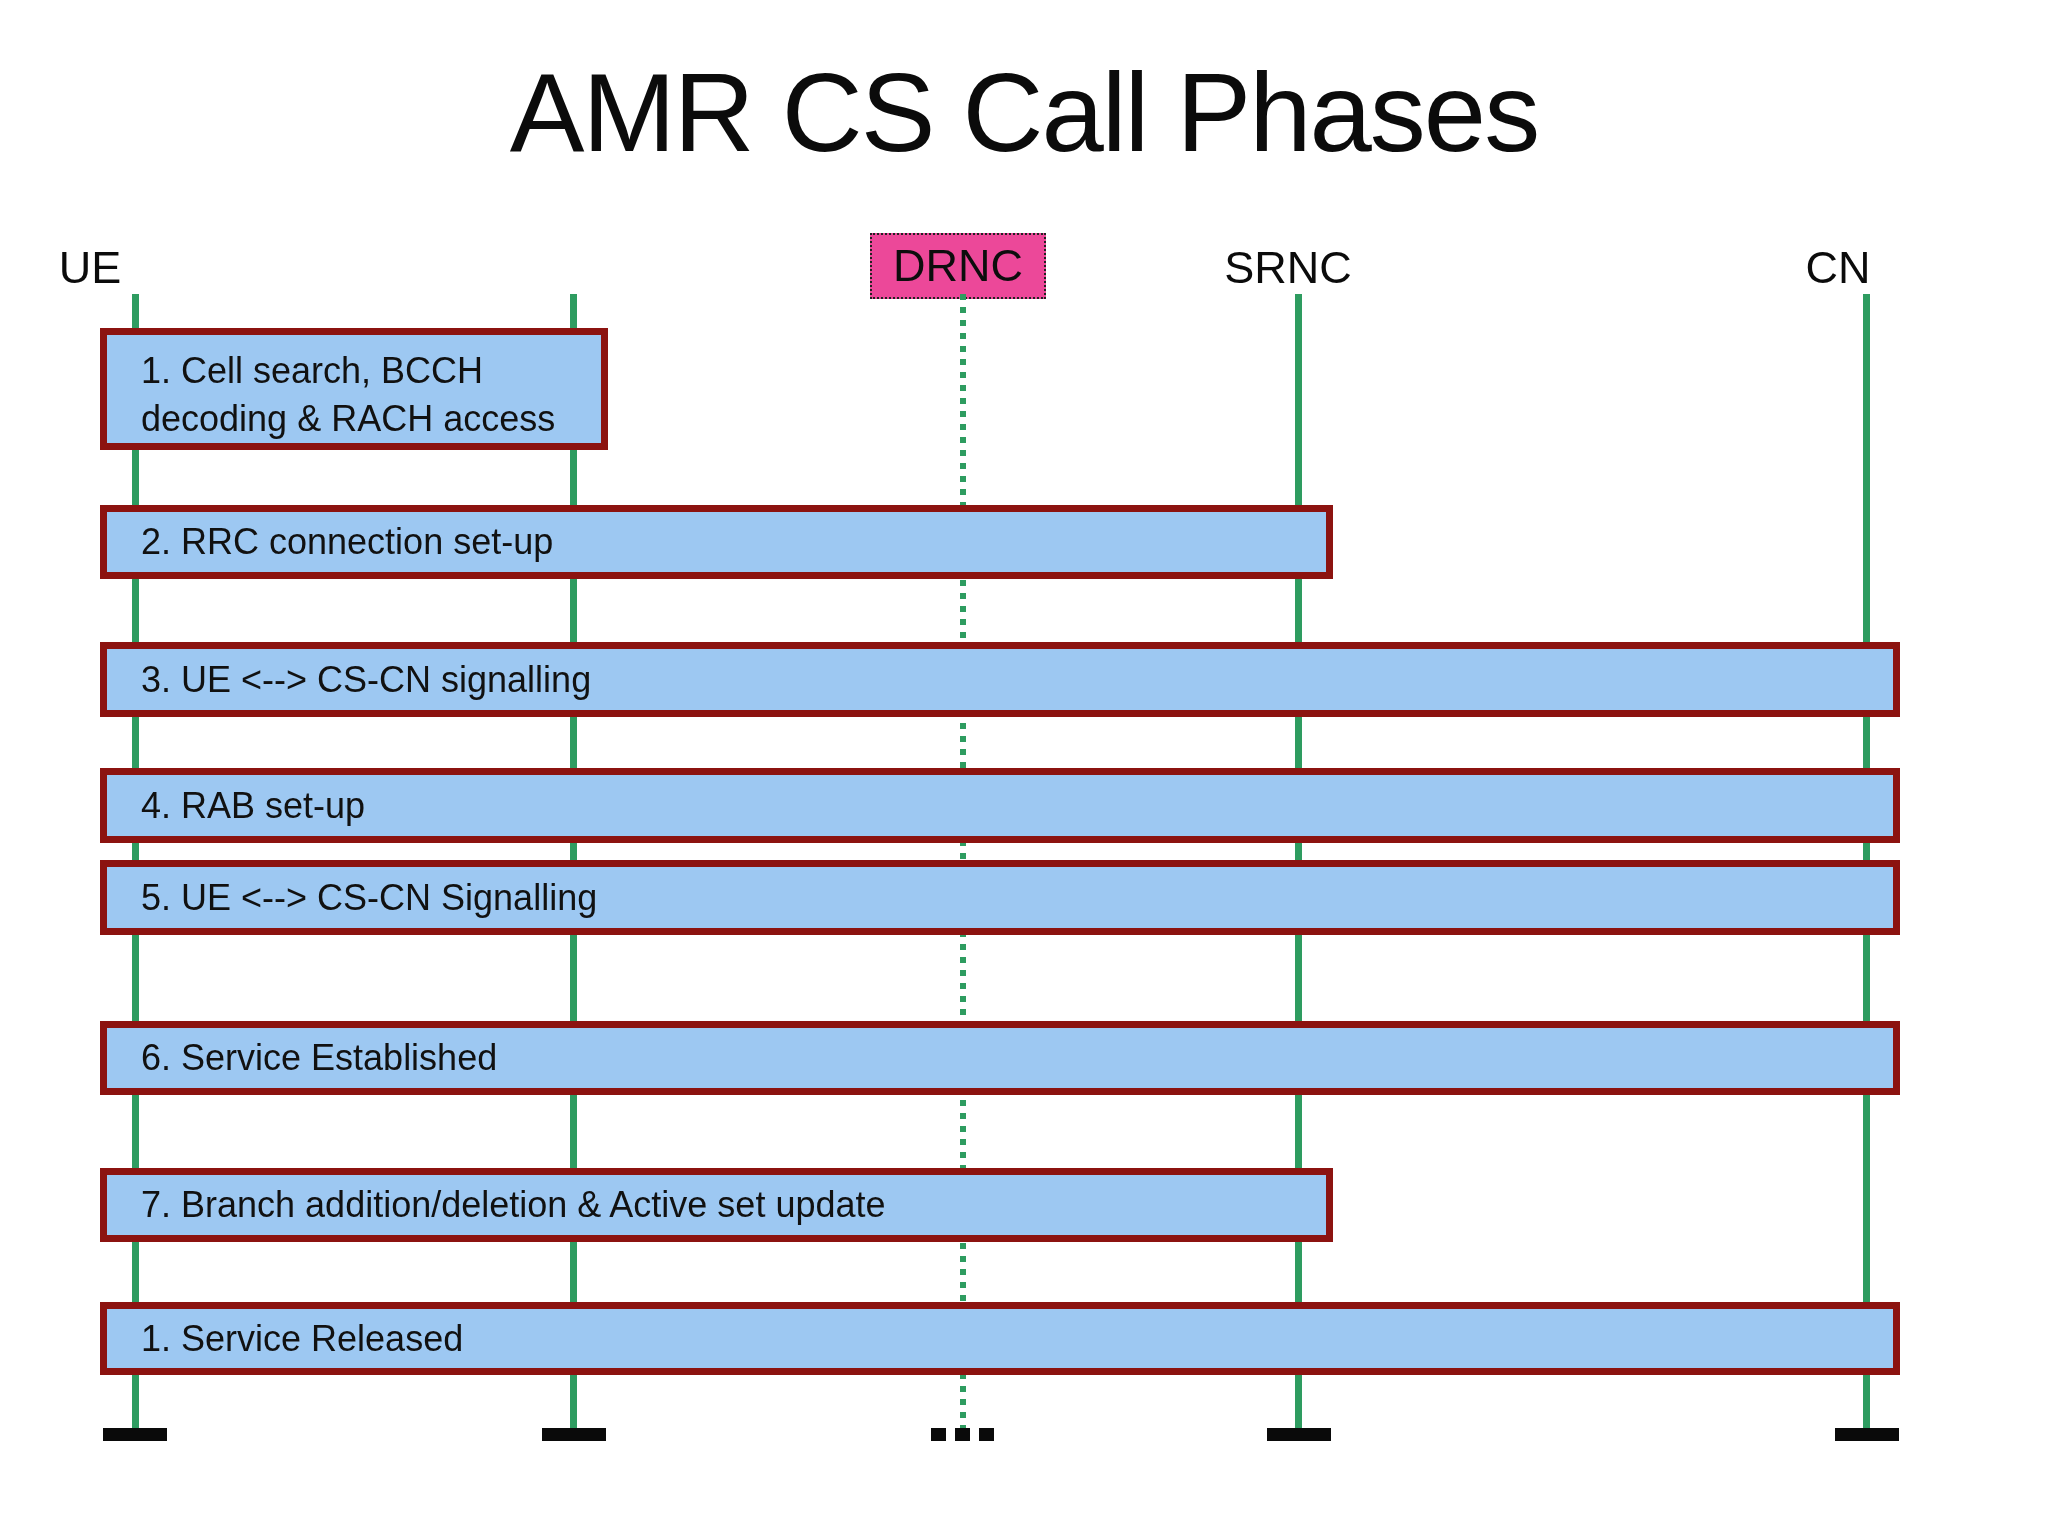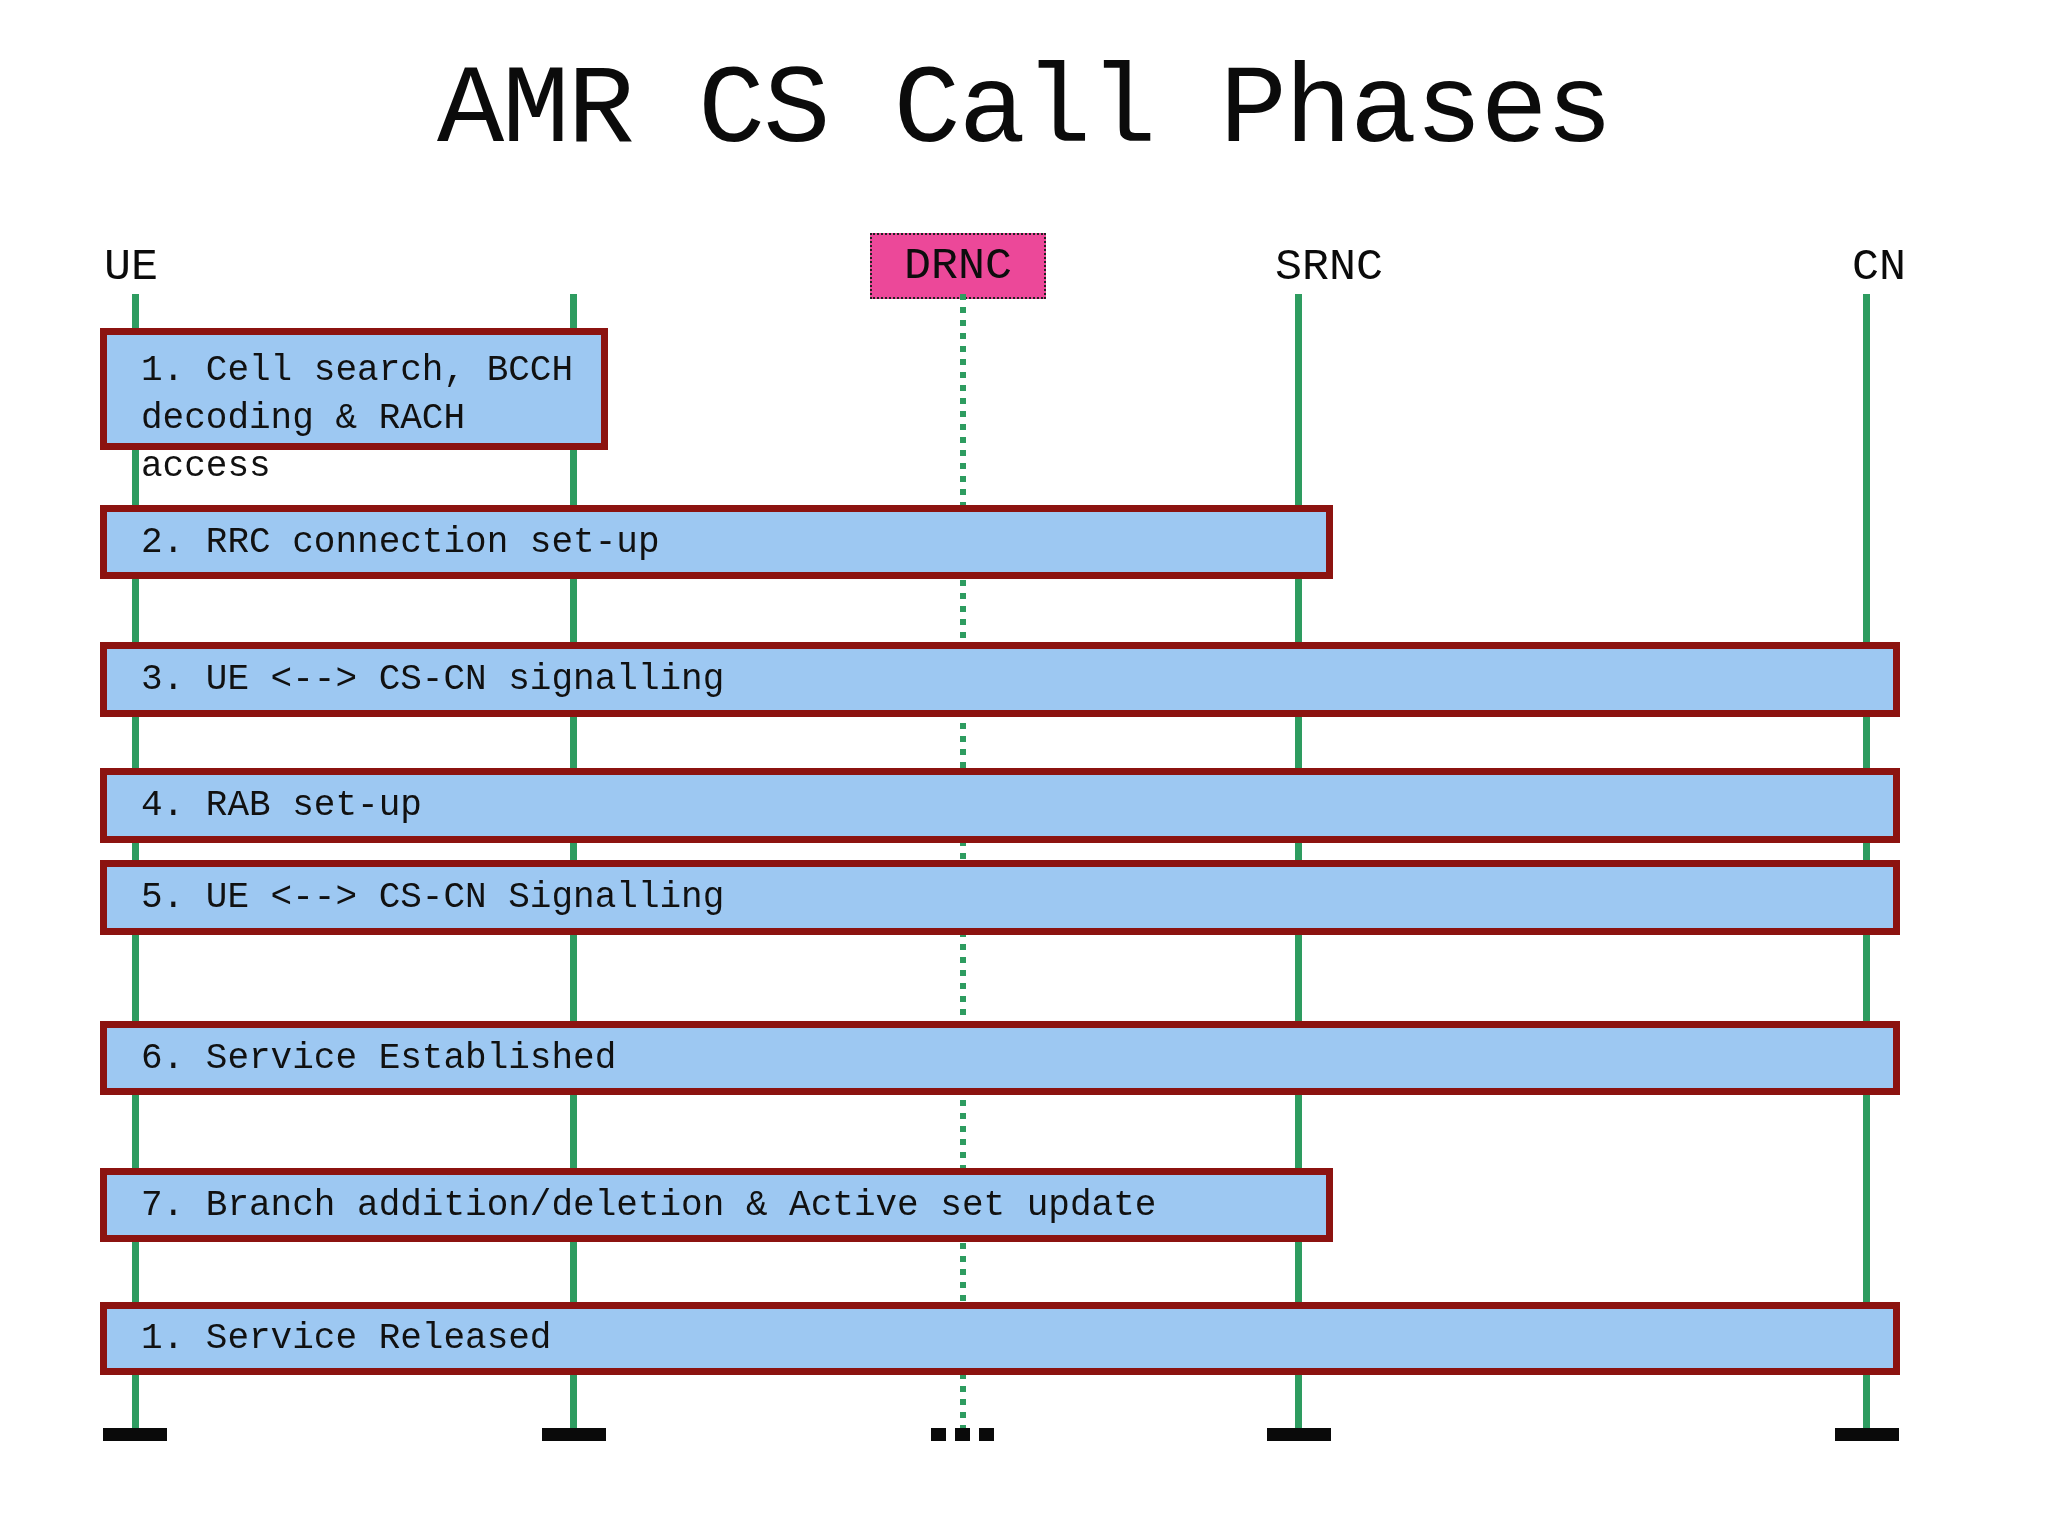--- a/index.html
+++ b/index.html
@@ -2,21 +2,21 @@
 <html><head>
 <meta charset="utf-8">
 <style>
   html, body { margin: 0; padding: 0; background: #ffffff; }
   .stage {
     position: relative;
     width: 2048px;
     height: 1536px;
     background: #ffffff;
     overflow: hidden;
-    font-family: Liberation Mono, monospace;
+    font-family: Liberation Sans, sans-serif;
     color: #0d0d0d;
   }
 
   
   .title {
     position: absolute;
     top: 48px; left: 0; width: 2048px;
     text-align: center;
     font-size: 112px;
     letter-spacing: -2px;
@@ -28,21 +28,20 @@
   
   .actor-label {
     position: absolute;
     top: 240px;
     height: 56px;
     line-height: 56px;
     text-align: center;
     font-size: 45px;
     color: #0b0b0b;
     white-space: nowrap;
-    margin-left: 41px;
   }
   .lbl-ue   { left: 0px;    width: 180px; }
   .lbl-wbts { left: 454px;  width: 240px; }
   .lbl-srnc { left: 1168px; width: 240px; }
   .lbl-cn   { left: 1718px; width: 240px; }
 
   .drnc-box {
     position: absolute;
     left: 870px; top: 233px;
     width: 176px; height: 66px;

